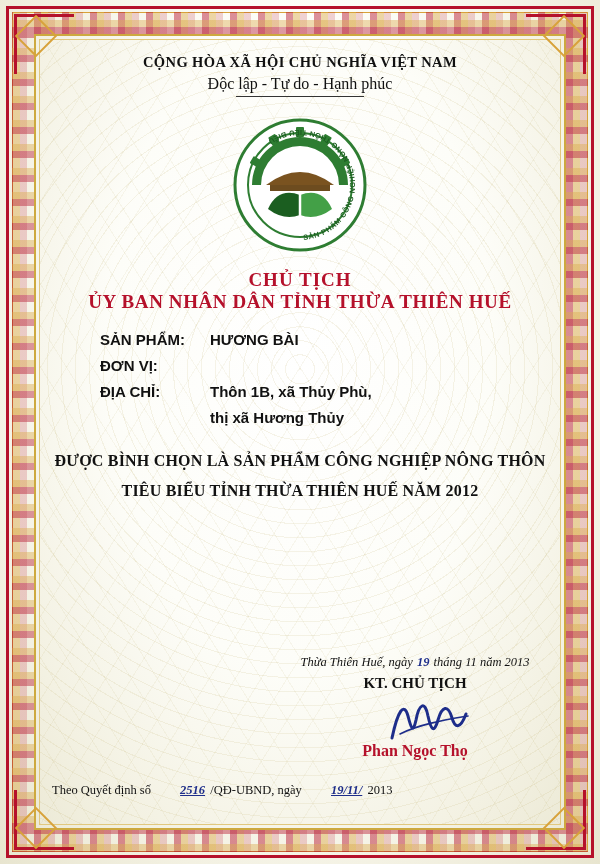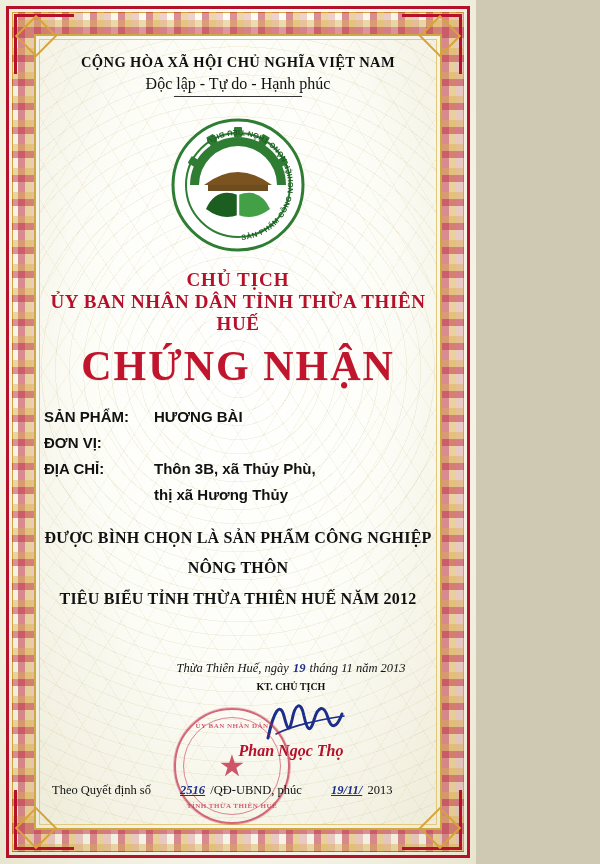--- a/index.html
+++ b/index.html
@@ -9,21 +9,21 @@
   body {
     width: 600px;
     height: 864px;
     overflow: hidden;
     font-family: "Liberation Sans", sans-serif;
     background: #cfc9b4;
   }
 
   .certificate {
     position: relative;
-    width: 476px;
+    width: 600px;
     height: 864px;
     box-sizing: border-box;
     background:
       radial-gradient(ellipse at 50% 40%, #ffffff 0%, #fdfdf8 45%, #f3f1e2 75%, #e8e5cf 100%);
     overflow: hidden;
   }
 
   
   .outer-frame {
     position: absolute;
@@ -252,40 +252,39 @@
     font-family: "Liberation Serif", serif;
     font-style: italic;
     color: #1d2d8a;
     font-weight: bold;
     padding: 0 1px;
   }
   .sign-role {
     margin-top: 5px;
     font-family: "Liberation Serif", serif;
     font-weight: bold;
-    font-size: 10px;
+    font-size: 15px;
     color: #111;
   }
   .sign-role2 {
     margin-top: 3px;
     font-family: "Liberation Serif", serif;
     font-weight: bold;
     font-size: 16px;
     color: #b5112b;
     letter-spacing: .5px;
   }
   .signature-scrawl {
     height: 56px;
     margin-top: -2px;
     position: relative;
   }
   .sign-name {
     font-family: "Liberation Serif", serif;
     font-weight: bold;
-    font-style: italic;
     font-size: 16px;
     color: #b5112b;
     margin-top: -4px;
   }
 
   
   .seal {
     position: absolute;
     left: 18px;
     top: 18px;
@@ -399,34 +398,33 @@
           <text font-family="Liberation Sans, sans-serif" font-size="7.4" font-weight="bold" fill="#1b5e20" letter-spacing="0.6">
             <textPath href="#ringPath" startOffset="26%">SẢN PHẨM CÔNG NGHIỆP NÔNG THÔN TIÊU BIỂU</textPath>
           </text>
         </svg>
       </div>
     </div>
 
     <div class="title-block">
       <div class="title-sub">CHỦ TỊCH</div>
       <div class="title-sub2">ỦY BAN NHÂN DÂN TỈNH THỪA THIÊN HUẾ</div>
-      <div class="title-main">CHỨNG NHẬN</div>
     </div>
 
     <div class="fields">
       <div class="field-row">
         <span class="field-label">SẢN PHẨM:</span>
         <span class="field-value">HƯƠNG BÀI</span>
       </div>
       <div class="field-row">
         <span class="field-label">ĐƠN VỊ:</span>
       </div>
       <div class="field-row">
         <span class="field-label">ĐỊA CHỈ:</span>
-        <span class="field-value">Thôn 3B, xã Thủy Phù,</span>
+        <span class="field-value">Thôn 1B, xã Thủy Phù,</span>
       </div>
       <div class="field-row continuation">
         <span class="field-label"></span>
         <span class="field-value">thị xã Hương Thủy</span>
       </div>
     </div>
 
     <div class="award">
       <div>ĐƯỢC BÌNH CHỌN LÀ SẢN PHẨM CÔNG NGHIỆP NÔNG THÔN</div>
       <div>TIÊU BIỂU TỈNH THỪA THIÊN HUẾ NĂM 2012</div>
@@ -442,32 +440,27 @@
         <span>2013</span>
       </div>
       <div class="sign-role">KT. CHỦ TỊCH</div>
 
       <div class="signature-scrawl">
         <svg viewBox="0 0 270 60" width="270" height="60" aria-hidden="true">
           <path d="M112 48 C118 20, 124 12, 128 26 C131 38, 133 44, 136 30 C139 14, 145 10, 148 26 C151 40, 154 44, 158 30 C162 16, 168 14, 172 28 C175 38, 180 40, 186 24" fill="none" stroke="#1d2d8a" stroke-width="3" stroke-linecap="round" stroke-linejoin="round"></path>
           <path d="M120 44 C140 34, 165 30, 188 26" fill="none" stroke="#1d2d8a" stroke-width="1.6" stroke-linecap="round"></path>
         </svg>
 
-        <div class="seal">
-          <span class="seal-text-top">ỦY BAN NHÂN DÂN</span>
-          <span class="seal-star">★</span>
-          <span class="seal-text-bottom">TỈNH THỪA THIÊN HUẾ</span>
-        </div>
       </div>
 
       <div class="sign-name">Phan Ngọc Thọ</div>
     </div>
 
     <div class="decision">
       <span>Theo Quyết định số</span>
       <span class="handwritten">2516</span>
-      <span>/QĐ-UBND, phúc</span>
+      <span>/QĐ-UBND, ngày</span>
       <span class="handwritten">19/11/</span>
       <span>2013</span>
     </div>
 
   </div>
 </div>
 
 </body></html>

